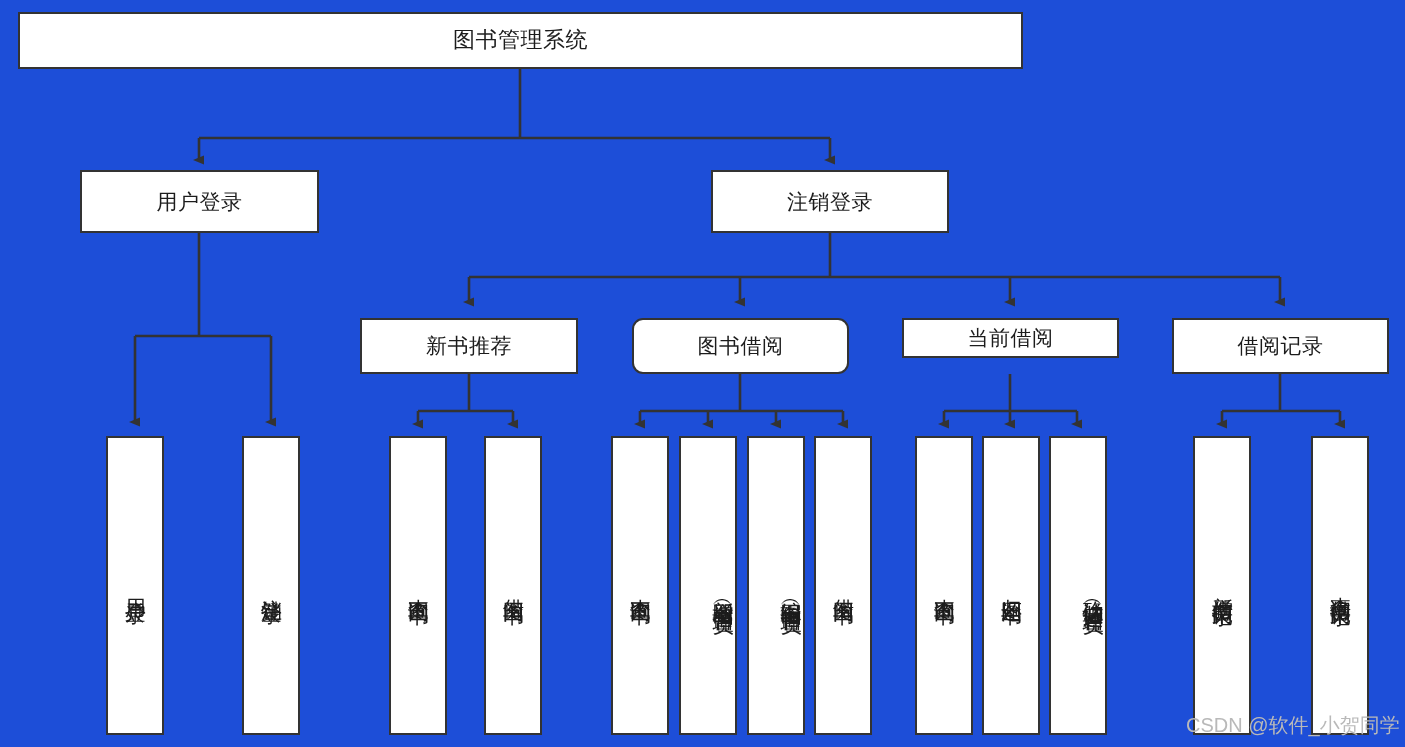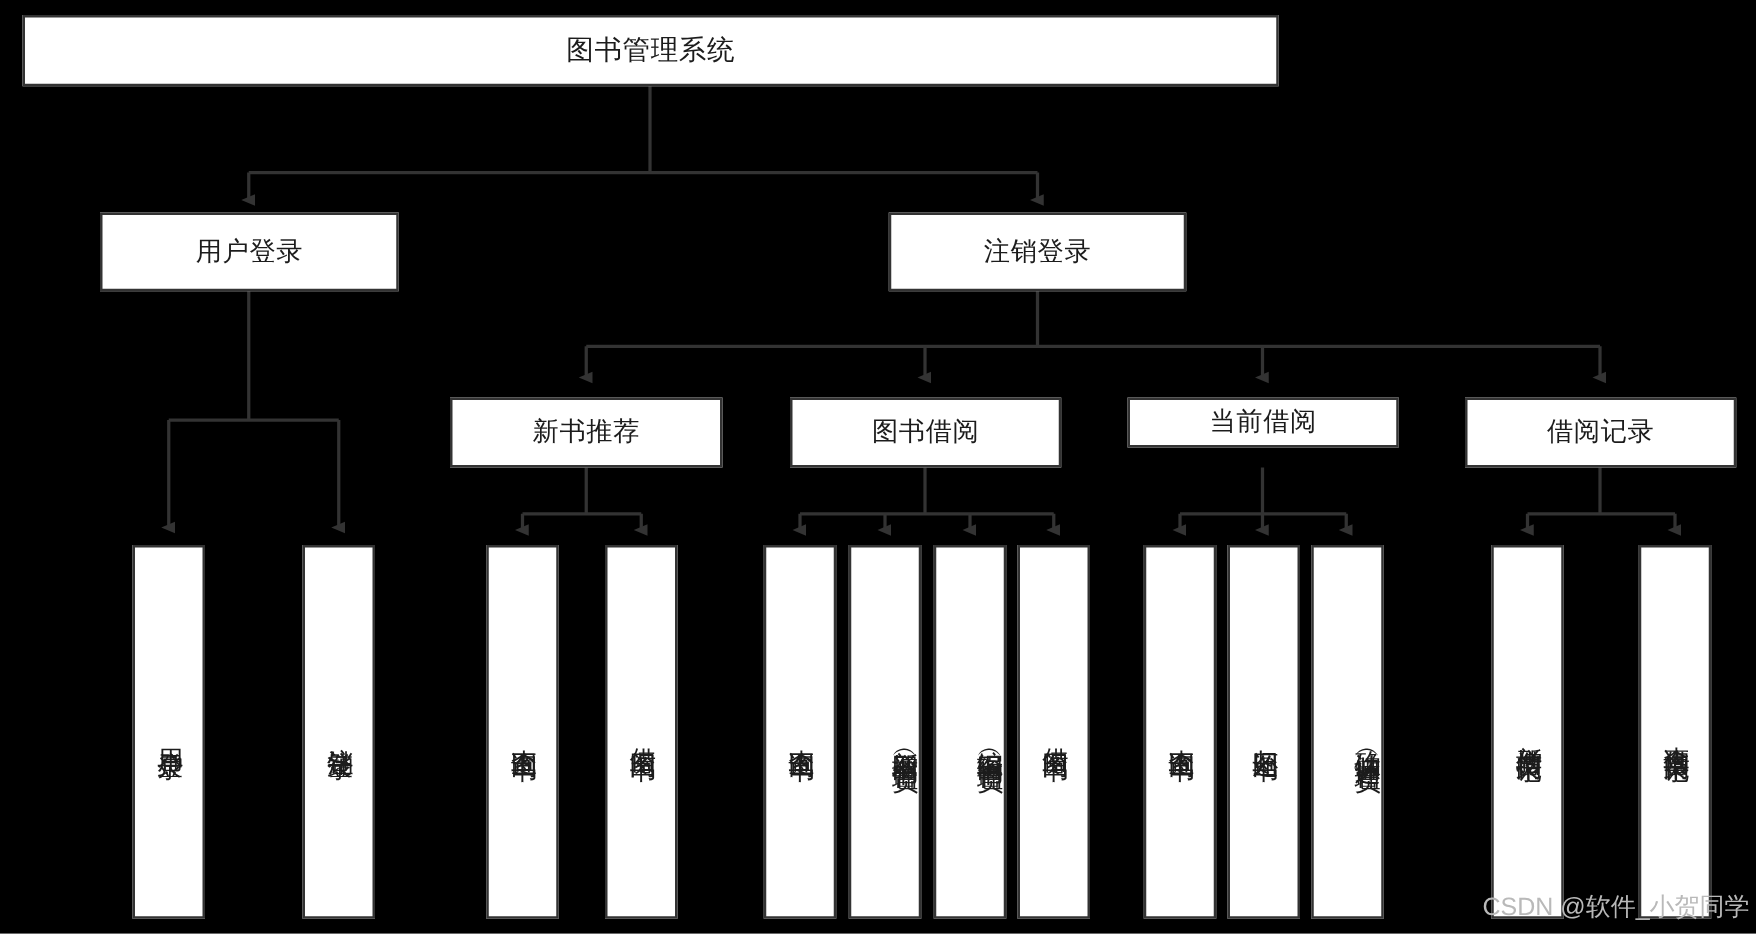--- a/index.html
+++ b/index.html
@@ -8,21 +8,21 @@
     padding: 0;
     background: #ffffff;
   }
   body {
     font-family: "Liberation Sans", "DejaVu Sans", sans-serif;
   }
   #diagram-root {
     position: relative;
     width: 1405px;
     height: 747px;
-    background: #000000;
+    background: #1d4ed8;
     overflow: hidden;
   }
   #diagram-svg {
     position: absolute;
     left: 0;
     top: 0;
     width: 1405px;
     height: 747px;
   }
   .node {
@@ -133,21 +133,21 @@
   <div class="node node-h" style="left:80px; top:170px; width:239px; height:63px;">
     <span>用户登录</span>
   </div>
   <div class="node node-h" style="left:711px; top:170px; width:238px; height:63px;">
     <span>注销登录</span>
   </div>
 
   <div class="node node-h" style="left:360px; top:318px; width:218px; height:56px;">
     <span>新书推荐</span>
   </div>
-  <div class="node node-h" style="left:632px; top:318px; width:217px; height:56px;">
+  <div class="node node-h" style="left:632px; top:318px; width:217px; height:56px;border-radius:11px;">
     <span>图书借阅</span>
   </div>
   <div class="node node-h" style="left:902px; top:318px; width:217px; height:40px;">
     <span>当前借阅</span>
   </div>
   <div class="node node-h" style="left:1172px; top:318px; width:217px; height:56px;">
     <span>借阅记录</span>
   </div>
 
   <div class="node node-v center-v" style="left:106px; top:436px; width:58px; height:299px;">

